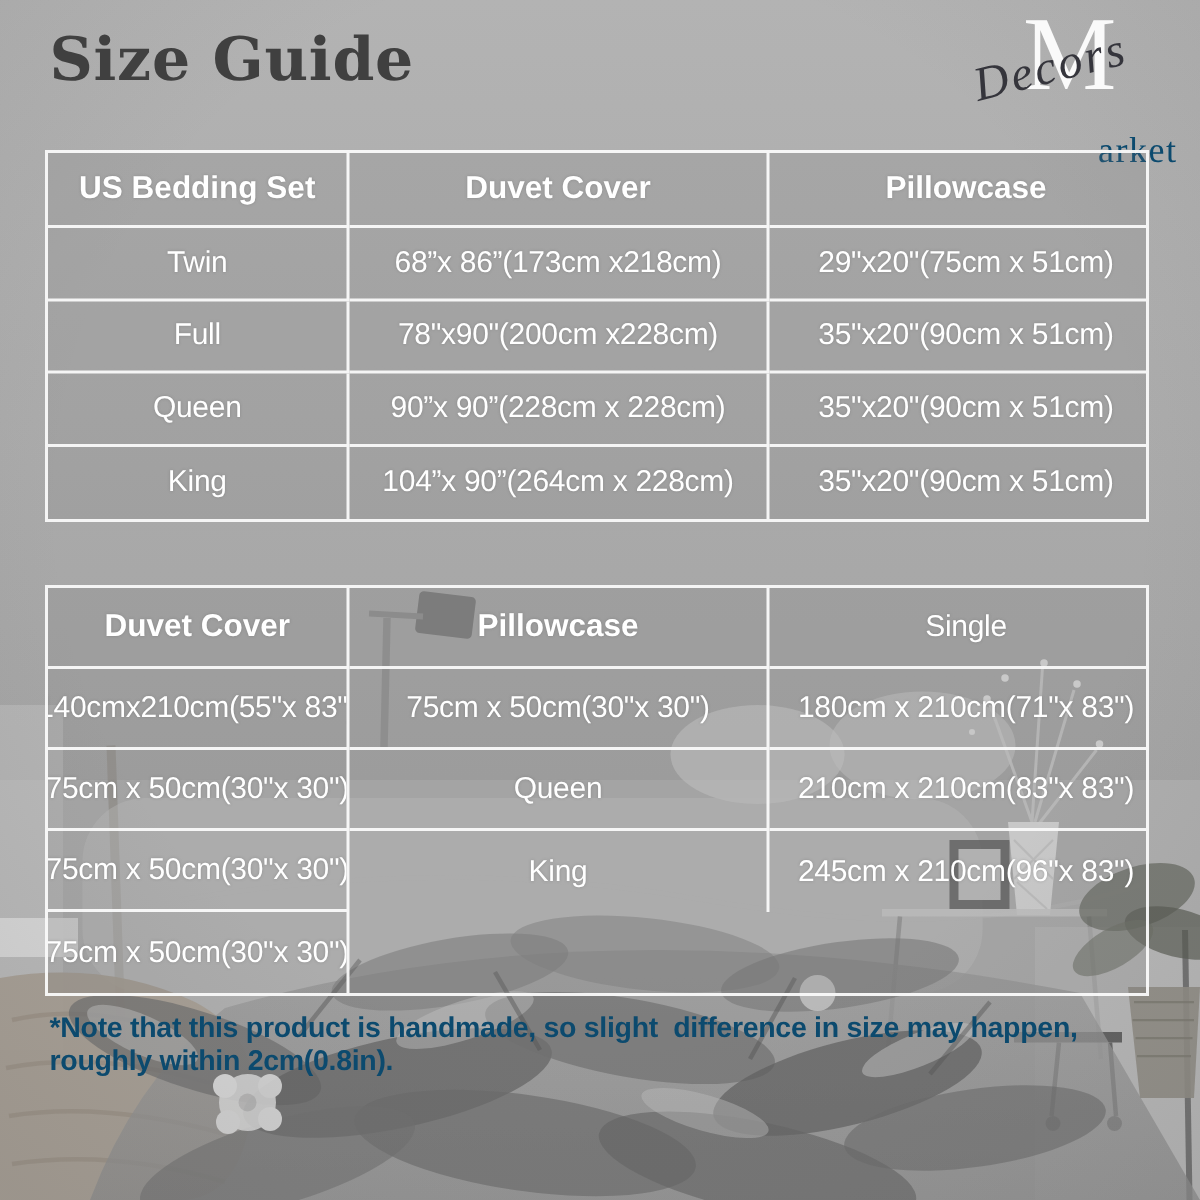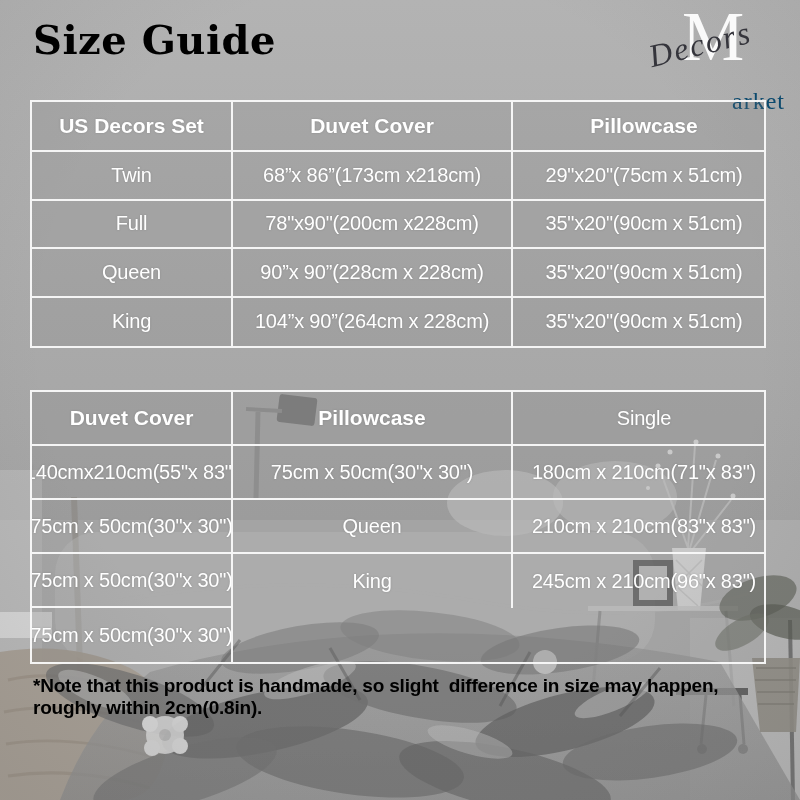--- a/index.html
+++ b/index.html
@@ -8,21 +8,21 @@
     position:relative; width:800px; height:800px; overflow:hidden;
     background:#aeaeae;
     font-family:"Liberation Sans", sans-serif;
   }
   svg.bg { position:absolute; left:0; top:0; width:800px; height:800px; }
 
   .page-title {
     position:absolute; left:33px; top:16px;
     font-family:"DejaVu Serif", serif;
     font-weight:700; font-size:40px; letter-spacing:0.5px;
-    color:#000000;
+    color:#404040;
   }
 
   .logo { position:absolute; left:640px; top:8px; width:160px; height:84px; }
   .logo-m {
     position:absolute; left:42px; top:-6px;
     font-family:"Liberation Serif", serif;
     font-size:70px; line-height:70px; color:#fafafa;
   }
   .logo-script {
     position:absolute; left:8px; top:18px;
@@ -49,21 +49,21 @@
     border-right:2px solid rgba(250,250,250,0.95);
     border-bottom:2px solid rgba(250,250,250,0.95);
     color:#ffffff; font-size:20px; letter-spacing:-0.2px;
     text-shadow:0 0 2px rgba(90,90,90,0.35);
     white-space:nowrap; overflow:hidden;
   }
   .cell.head { font-weight:700; font-size:21px; letter-spacing:0; }
   .cell:nth-child(3n) { border-right:none;padding-left:11px; }
   .cell:nth-last-child(-n+3) { border-bottom:none; }
 
-  .notes { position:absolute; left:33px; top:675px; width:760px; color:#000000; }
+  .notes { position:absolute; left:33px; top:675px; width:760px; color:#0c4a6e; }
   .note-line {
     font-weight:700; font-size:19px; line-height:22px;
     white-space:pre; letter-spacing:-0.2px;
   }
   .note-second { margin-top:12px; }
 </style>
 </head>
 <body>
 
 <div class="stage">
@@ -175,21 +175,21 @@
 
   <div class="page-title">Size Guide</div>
 
   <div class="logo">
     <span class="logo-m">M</span>
     <span class="logo-script">Decors</span>
     <span class="logo-rest">arket</span>
   </div>
 
   <div class="sizetable" id="table-us">
-    <div class="cell head">US Decors Set</div>
+    <div class="cell head">US Bedding Set</div>
     <div class="cell head">Duvet Cover</div>
     <div class="cell head">Pillowcase</div>
 
     <div class="cell">Twin</div>
     <div class="cell">68”x 86”(173cm x218cm)</div>
     <div class="cell">29"x20"(75cm x 51cm)</div>
 
     <div class="cell">Full</div>
     <div class="cell">78"x90"(200cm x228cm)</div>
     <div class="cell">35"x20"(90cm x 51cm)</div>

